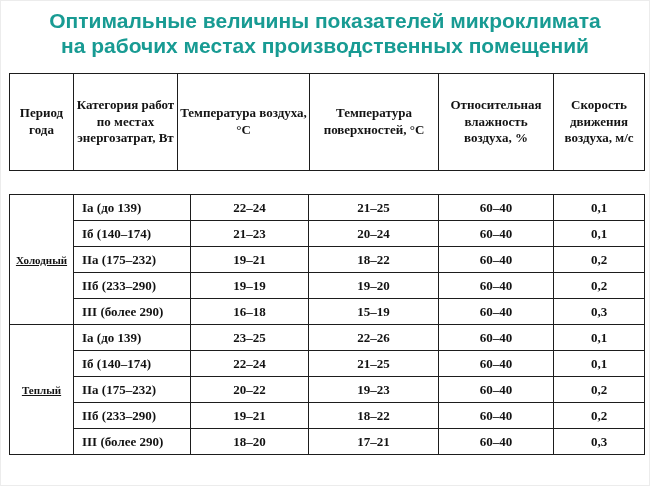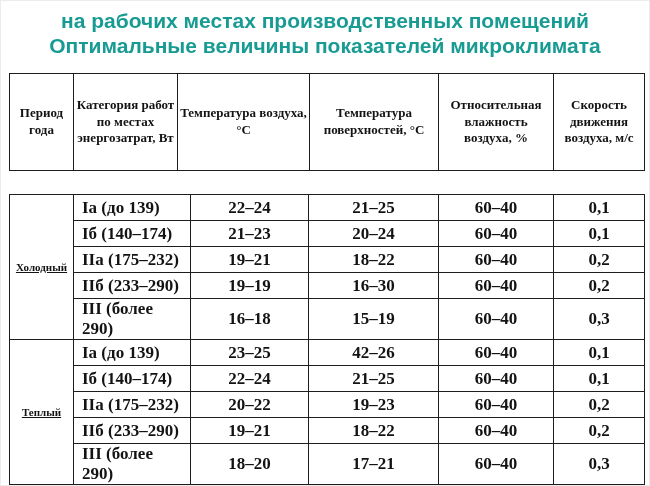--- a/index.html
+++ b/index.html
@@ -51,43 +51,43 @@
     vertical-align: middle;
     overflow: hidden;
   }
   th {
     font-size: 13px;
     line-height: 1.3;
     text-align: center;
     padding: 2px;
   }
   td {
-    font-size: 17px;
+    font-size: 13px;
     height: 25px;
     text-align: center;
     padding: 0 2px;
   }
   td.category {
     text-align: left;
     padding-left: 8px;
   }
   td.period {
     font-size: 11px;
     text-align: center;
     text-decoration: underline;
   }
 </style>
 </head>
 <body>
 
 <div class="slide">
 
   <div class="title">
+    <div>Оптимальные величины показателей микроклимата</div>
     <div>на рабочих местах производственных помещений</div>
-    <div>Оптимальные величины показателей микроклимата</div>
   </div>
 
   <table class="header-table">
     <colgroup>
       <col style="width:64px">
         <col style="width:104px">
         <col style="width:132px">
       <col style="width:129px">
         <col style="width:115px">
         <col style="width:91px">
@@ -132,36 +132,36 @@
     <tr>
       <td class="category">IIа (175–232)</td>
       <td>19–21</td>
       <td>18–22</td>
       <td>60–40</td>
       <td>0,2</td>
     </tr>
     <tr>
       <td class="category">IIб (233–290)</td>
       <td>19–19</td>
-      <td>16–30</td>
+      <td>19–20</td>
       <td>60–40</td>
       <td>0,2</td>
     </tr>
     <tr>
       <td class="category">III (более 290)</td>
       <td>16–18</td>
       <td>15–19</td>
       <td>60–40</td>
       <td>0,3</td>
     </tr>
     <tr>
       <td class="period" rowspan="5">Теплый</td>
       <td class="category">Iа (до 139)</td>
       <td>23–25</td>
-      <td>42–26</td>
+      <td>22–26</td>
       <td>60–40</td>
       <td>0,1</td>
     </tr>
     <tr>
       <td class="category">Iб (140–174)</td>
       <td>22–24</td>
       <td>21–25</td>
       <td>60–40</td>
       <td>0,1</td>
     </tr>

